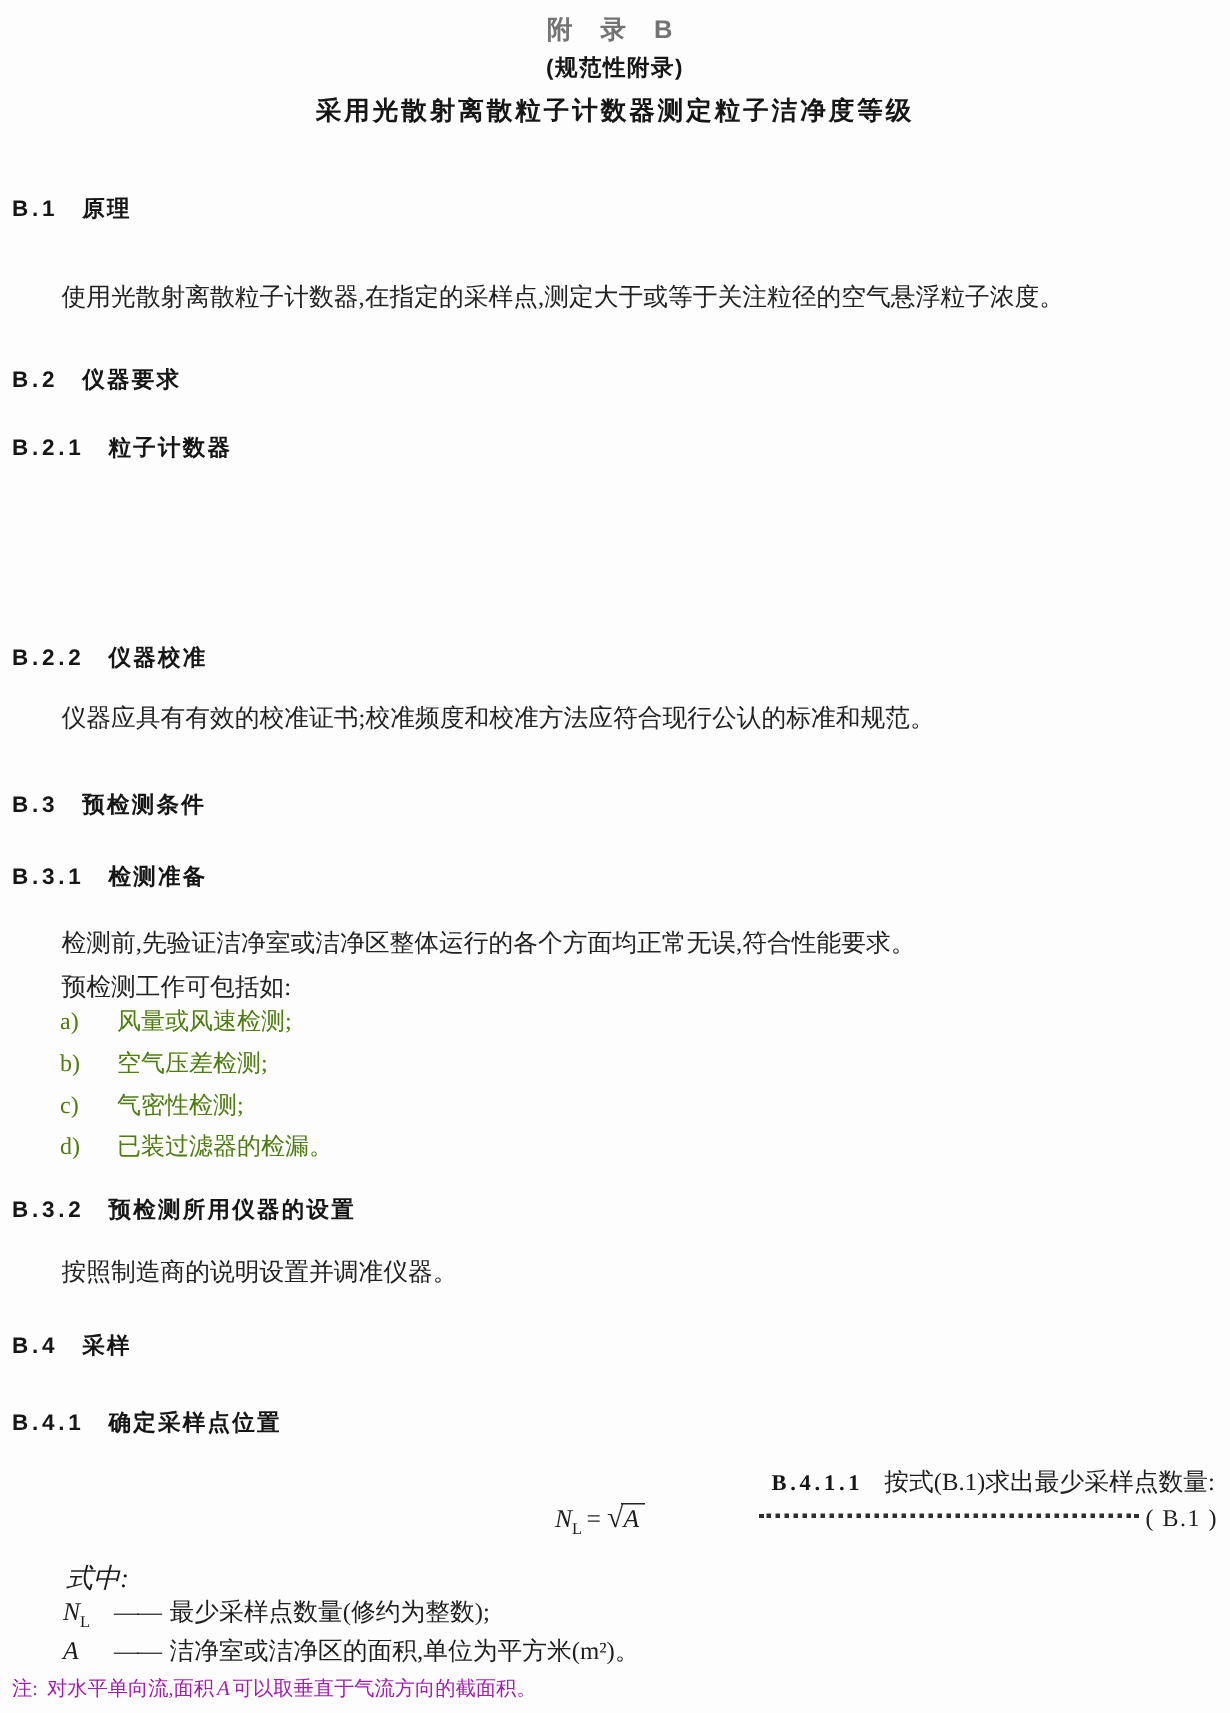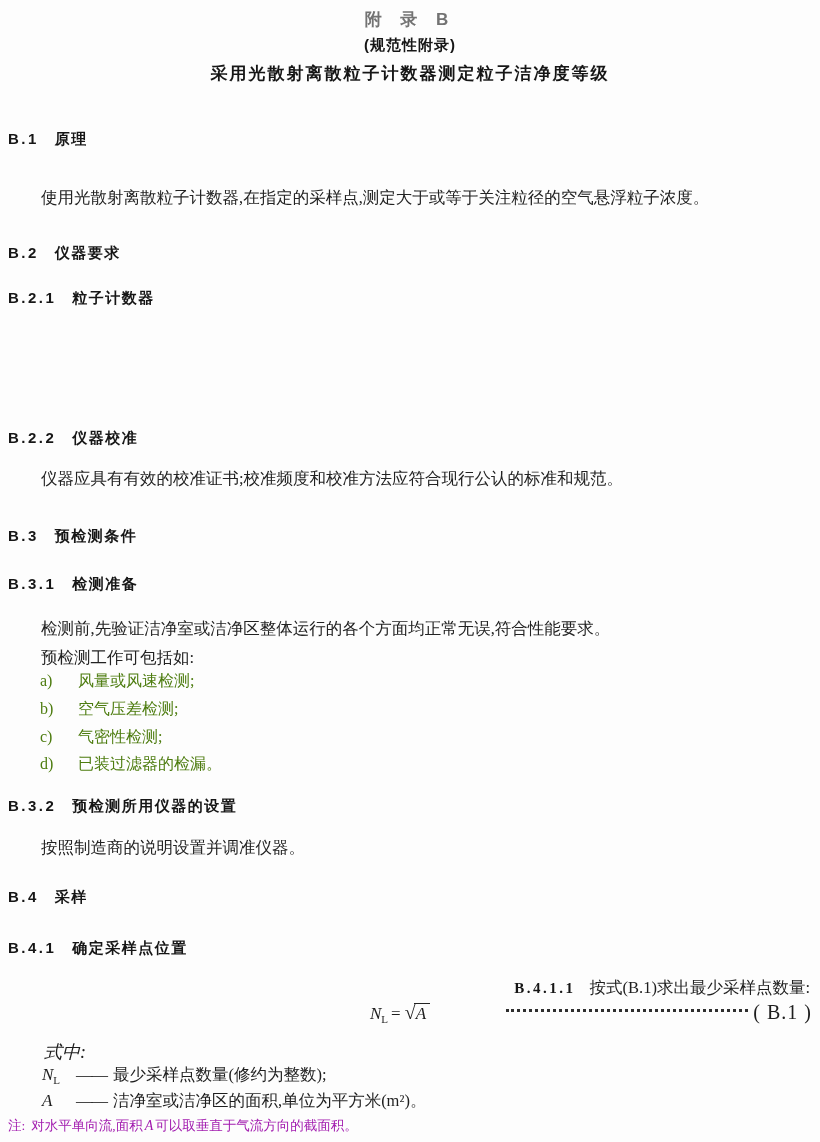--- a/index.html
+++ b/index.html
@@ -35,21 +35,21 @@
                 font-size:15px; letter-spacing:2.5px; margin-right:14px; color:#161616; }
   .formula-row { left:370px; right:8px; display:flex; align-items:center; font-size:17px; }
   .fx { white-space:nowrap; }
   .fx .fvar { font-style:italic; }
   .fx sub { font-size:11px; line-height:0; }
   .fx .eq { margin:0 4px 0 3px; }
   .fx .sqrt { font-size:20px; margin-right:-2px; }
   .fx .radicand { font-style:italic; border-top:1.5px solid #222; padding:0 4px 0 2px; }
   .leader { flex:1; margin-left:76px; margin-right:5px;
             border-bottom:3px dotted #2e2e2e; transform:translateY(-2px); height:0; }
-  .flabel { font-size:20px; letter-spacing:1px; white-space:nowrap; }
+  .flabel { font-size:16px; letter-spacing:1px; white-space:nowrap; }
   .where-lead { left:44px; font-size:18px;font-style:italic; }
   .def { left:42px; right:10px; font-size:16.5px; white-space:nowrap; }
   .def .term { display:inline-block; min-width:32px; font-style:italic; font-size:17px; }
   .def .term sub { font-size:11px; line-height:0; font-style:normal; }
   .def .dash { margin:0 6px 0 2px; letter-spacing:-1px; }
   .note { left:8px; right:10px; font-size:13.5px; color:#a21caf; }
   .note .note-label { margin-right:6px; }
   .note .nvar { font-style:italic; padding:0 2px; font-size:14px; }
 </style>
 </head>

